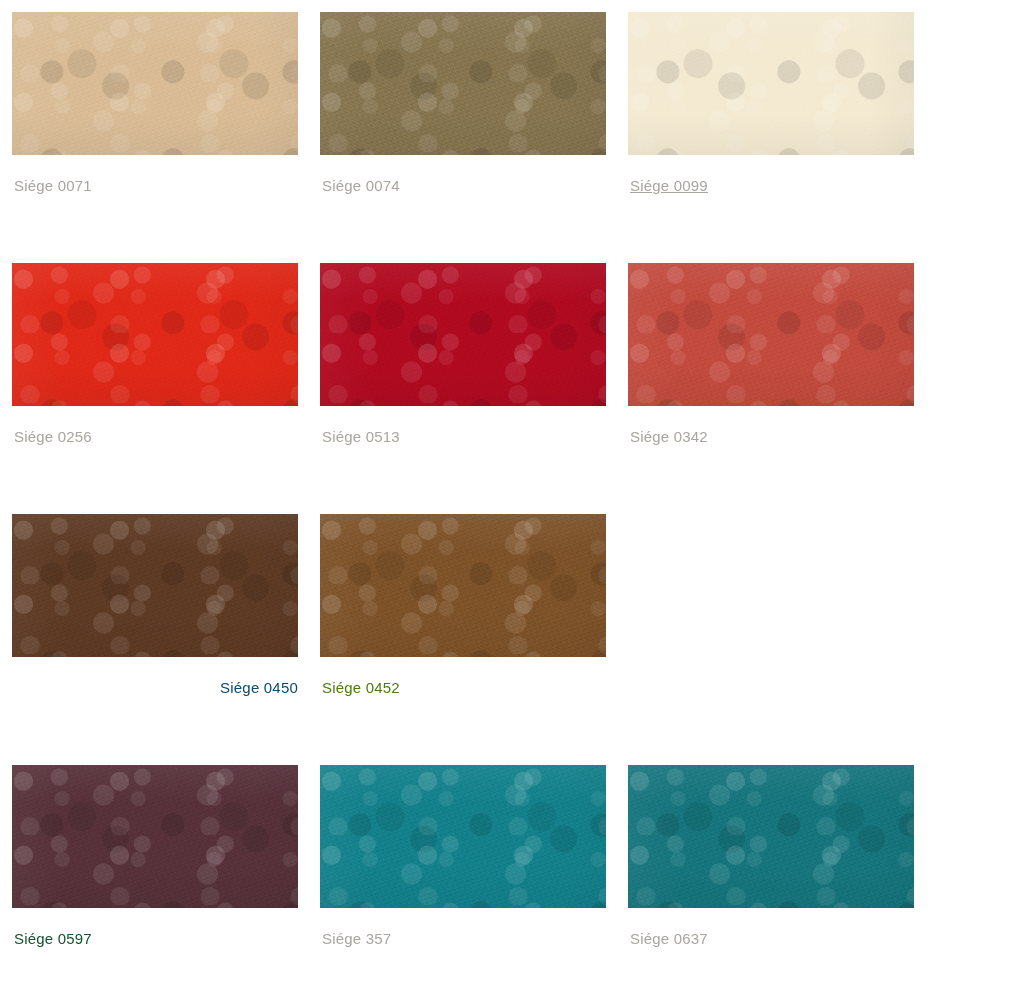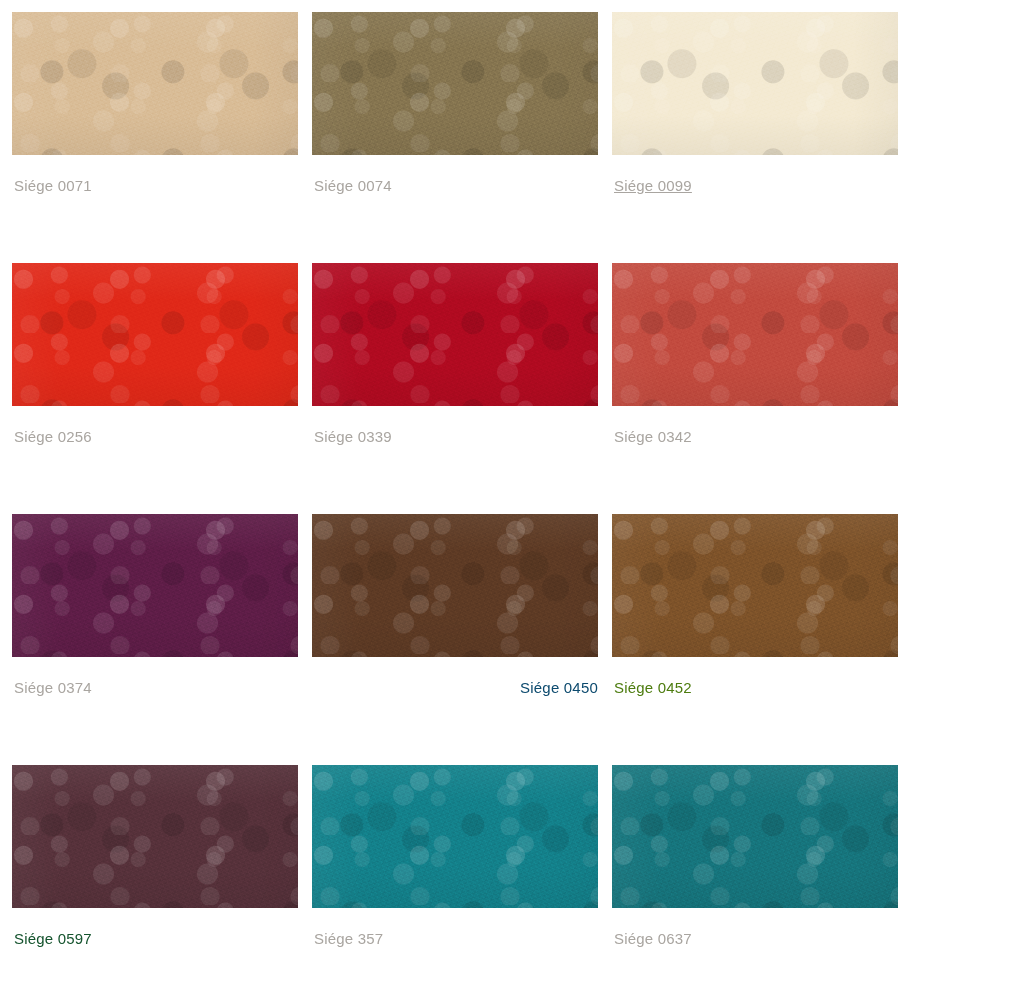--- a/index.html
+++ b/index.html
@@ -19,21 +19,21 @@
   #swatch-grid {
     position: relative;
     width: 1024px;
     height: 1004px;
     padding: 12px 0 0 12px;
   }
 
   .swatch-row {
     display: flex;
     flex-direction: row;
-    gap: 14px;
+    gap: 22px;
     height: 251px;
   }
 
   .swatch-cell {
     width: 286px;
     display: flex;
     flex-direction: column;
   }
 
   
@@ -140,41 +140,33 @@
         <div class="tex t3"></div>
       </div>
       <div class="swatch-label" style="color: rgb(169, 165, 160);">Siége 0256</div>
     </div>
     <div class="swatch-cell">
       <div class="swatch-chip" style="background-color: rgb(176, 10, 32);">
         <div class="tex t1"></div>
         <div class="tex t2"></div>
         <div class="tex t3"></div>
       </div>
-      <div class="swatch-label" style="color: rgb(169, 165, 160);">Siége 0339</div>
+      <div class="swatch-label" style="color: rgb(169, 165, 160);">Siége 0513</div>
     </div>
     <div class="swatch-cell">
       <div class="swatch-chip" style="background-color: rgb(194, 74, 62);">
         <div class="tex t1"></div>
         <div class="tex t2"></div>
         <div class="tex t3"></div>
       </div>
       <div class="swatch-label" style="color: rgb(169, 165, 160);">Siége 0342</div>
     </div>
   </div>
 
   <div class="swatch-row">
-    <div class="swatch-cell">
-      <div class="swatch-chip" style="background-color: rgb(94, 29, 71);">
-        <div class="tex t1"></div>
-        <div class="tex t2"></div>
-        <div class="tex t3"></div>
-      </div>
-      <div class="swatch-label" style="color: rgb(169, 165, 160);">Siége 0374</div>
-    </div>
     <div class="swatch-cell">
       <div class="swatch-chip" style="background-color: rgb(93, 58, 36);">
         <div class="tex t1"></div>
         <div class="tex t2"></div>
         <div class="tex t3"></div>
       </div>
       <div class="swatch-label" style="color: #0c4a6e; text-align: right;">Siége 0450</div>
     </div>
     <div class="swatch-cell">
       <div class="swatch-chip" style="background-color: rgb(125, 82, 41);">

